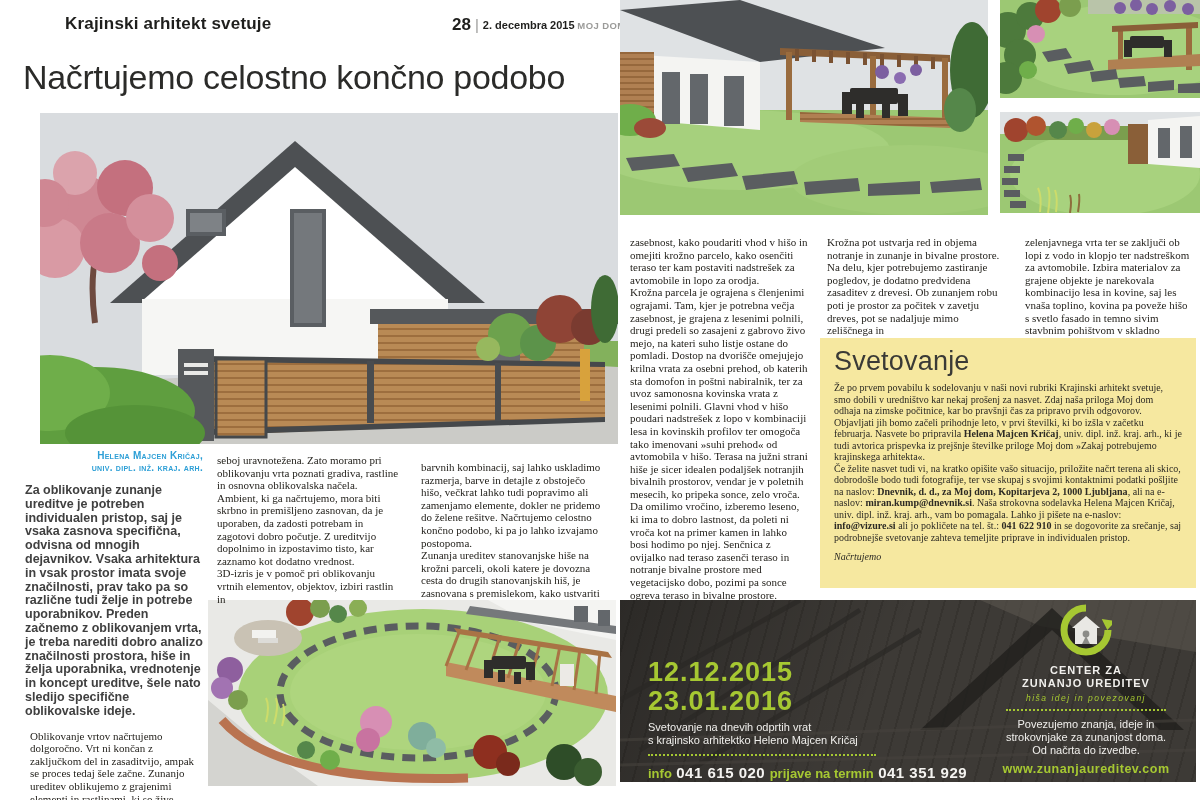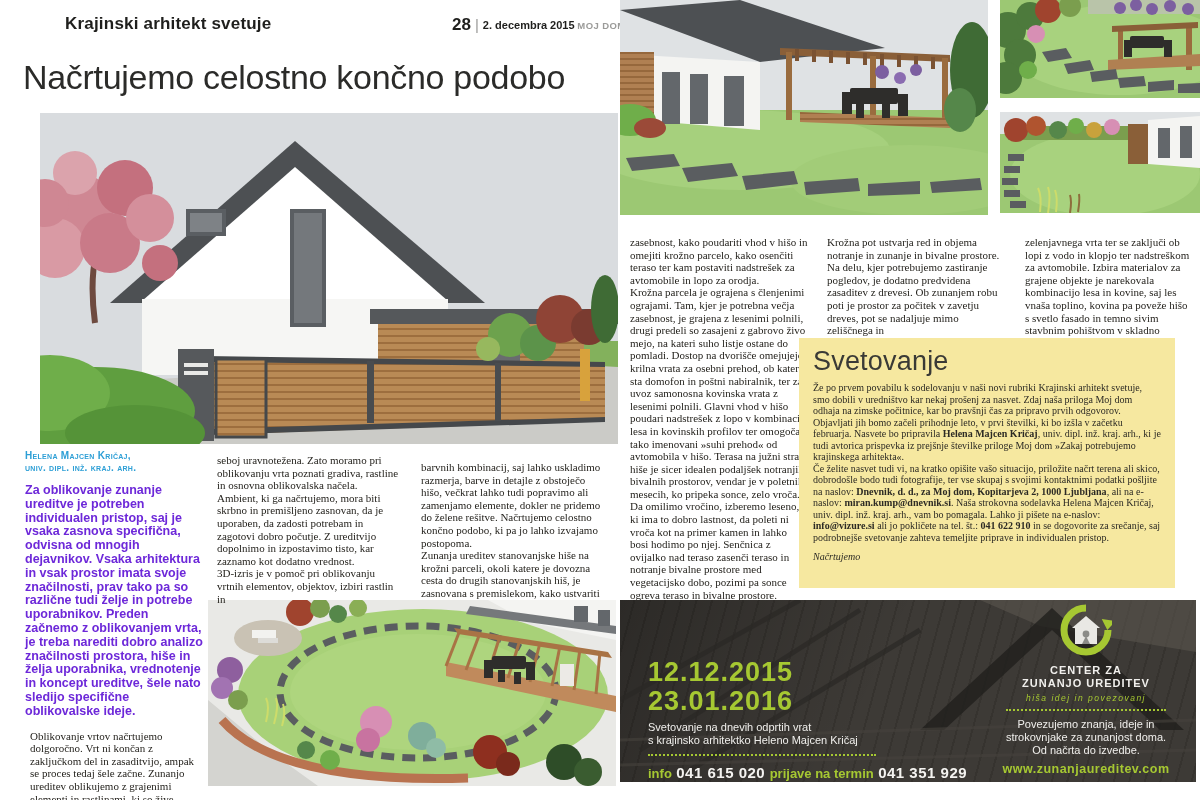--- a/index.html
+++ b/index.html
@@ -9,22 +9,22 @@
   
   .kicker{font-size:17px;font-weight:600;color:#1f1f1d;letter-spacing:.2px;margin-left:40px;}
   .folio{font-size:10px;color:#1f1f1d;white-space:nowrap;}
   .folio .pageno{font-size:17px;font-weight:600;vertical-align:-1px;}
   .folio .sep{color:#9a9a98;font-weight:300;font-size:15px;padding:0 4px;vertical-align:-1px;}
   .folio .date{font-weight:700;font-size:11px;}
   .folio .pub{color:#9b9b99;font-weight:700;font-size:9.5px;letter-spacing:.4px;}
   .headline{font-size:34px;font-weight:300;color:#2b2b29;letter-spacing:-.3px;}
   
   .author{color:#2d9fd6;font-weight:700;font-size:10px;line-height:12px;
-          font-variant:small-caps;letter-spacing:.3px;}
-  .lead{font-weight:700;font-size:12.5px;line-height:13.8px;color:#6d28d9;margin:10px 0 0 0;}
+          font-variant:small-caps;letter-spacing:.3px;text-align:right;}
+  .lead{font-weight:700;font-size:12.5px;line-height:13.8px;color:#404040;margin:10px 0 0 0;}
   .colp{font-family:"Liberation Serif",serif;font-size:11px;line-height:12.6px;color:#26241f;
         margin:5px;white-space:pre-line;}
   .colp.gap{margin-top:11px;}
   
   .advice{background:#f6e8a0;padding:8px 14px 6px 14px;box-sizing:border-box;overflow:hidden;}
   .advice h2{margin:0 0 5px 0;font-weight:300;font-size:27px;color:#3a3a36;letter-spacing:.2px;}
   .advice p{font-family:"Liberation Serif",serif;font-size:10px;line-height:11.5px;margin:0;color:#2c2a24;}
   .advice .sig{font-style:italic;margin-top:8px;}
   
   .banner{background:
@@ -341,21 +341,21 @@
   </div>
 
   <div class="abs" style="left:822px;top:231px;width:190px;">
     <p class="colp">Krožna pot ustvarja red in objema notranje in zunanje in bivalne prostore. Na delu, kjer potrebujemo zastiranje pogledov, je dodatno predvidena zasaditev z drevesi. Ob zunanjem robu poti je prostor za počitek v zavetju dreves, pot se nadaljuje mimo zeliščnega in</p>
   </div>
 
   <div class="abs" style="left:1020px;top:231px;width:176px;">
     <p class="colp">zelenjavnega vrta ter se zaključi ob lopi z vodo in klopjo ter nadstreškom za avtomobile. Izbira materialov za grajene objekte je narekovala kombinacijo lesa in kovine, saj les vnaša toplino, kovina pa poveže hišo s svetlo fasado in temno sivim stavbnim pohištvom v skladno celoto.</p>
   </div>
 
-  <div class="abs advice" style="left:799px;top:338px;width:376px;height:250px;">
+  <div class="abs advice" style="left:820px;top:338px;width:376px;height:250px;">
     <h2>Svetovanje</h2>
     <p><span>Že po prvem povabilu k sodelovanju v naši novi rubriki Krajinski arhitekt svetuje, smo dobili v uredništvo kar nekaj prošenj za nasvet. Zdaj naša priloga Moj dom odhaja na zimske počitnice, kar bo pravšnji čas za pripravo prvih odgovorov. Objavljati jih bomo začeli prihodnje leto, v prvi številki, ki bo izšla v začetku februarja. Nasvete bo pripravila </span><b>Helena Majcen Kričaj</b><span>, univ. dipl. inž. kraj. arh., ki je tudi avtorica prispevka iz prejšnje številke priloge Moj dom »Zakaj potrebujemo krajinskega arhitekta«.</span></p>
     <p><span>Če želite nasvet tudi vi, na kratko opišite vašo situacijo, priložite načrt terena ali skico, dobrodošle bodo tudi fotografije, ter vse skupaj s svojimi kontaktnimi podatki pošljite na naslov: </span><b>Dnevnik, d. d., za Moj dom, Kopitarjeva 2, 1000 Ljubljana</b><span>, ali na e-naslov: </span><b>miran.kump@dnevnik.si</b><span>. Naša strokovna sodelavka Helena Majcen Kričaj, univ. dipl. inž. kraj. arh., vam bo pomagala. Lahko ji pišete na e-naslov: </span><b>info@vizure.si</b><span> ali jo pokličete na tel. št.: </span><b>041 622 910</b><span> in se dogovorite za srečanje, saj podrobnejše svetovanje zahteva temeljite priprave in individualen pristop.</span></p>
     <p class="sig">Načrtujemo</p>
   </div>
 
   <div class="abs banner" style="left:620px;top:600px;width:576px;height:182px;">
     <svg class="bg" width="576" height="182" viewBox="0 0 576 182">
       <polygon points="360,0 576,0 576,52 420,26" fill="#5c5750" opacity=".55"></polygon>
       <polygon points="300,130 432,8 564,130 540,130 432,30 324,130" fill="#211f1d" opacity=".8"></polygon>

